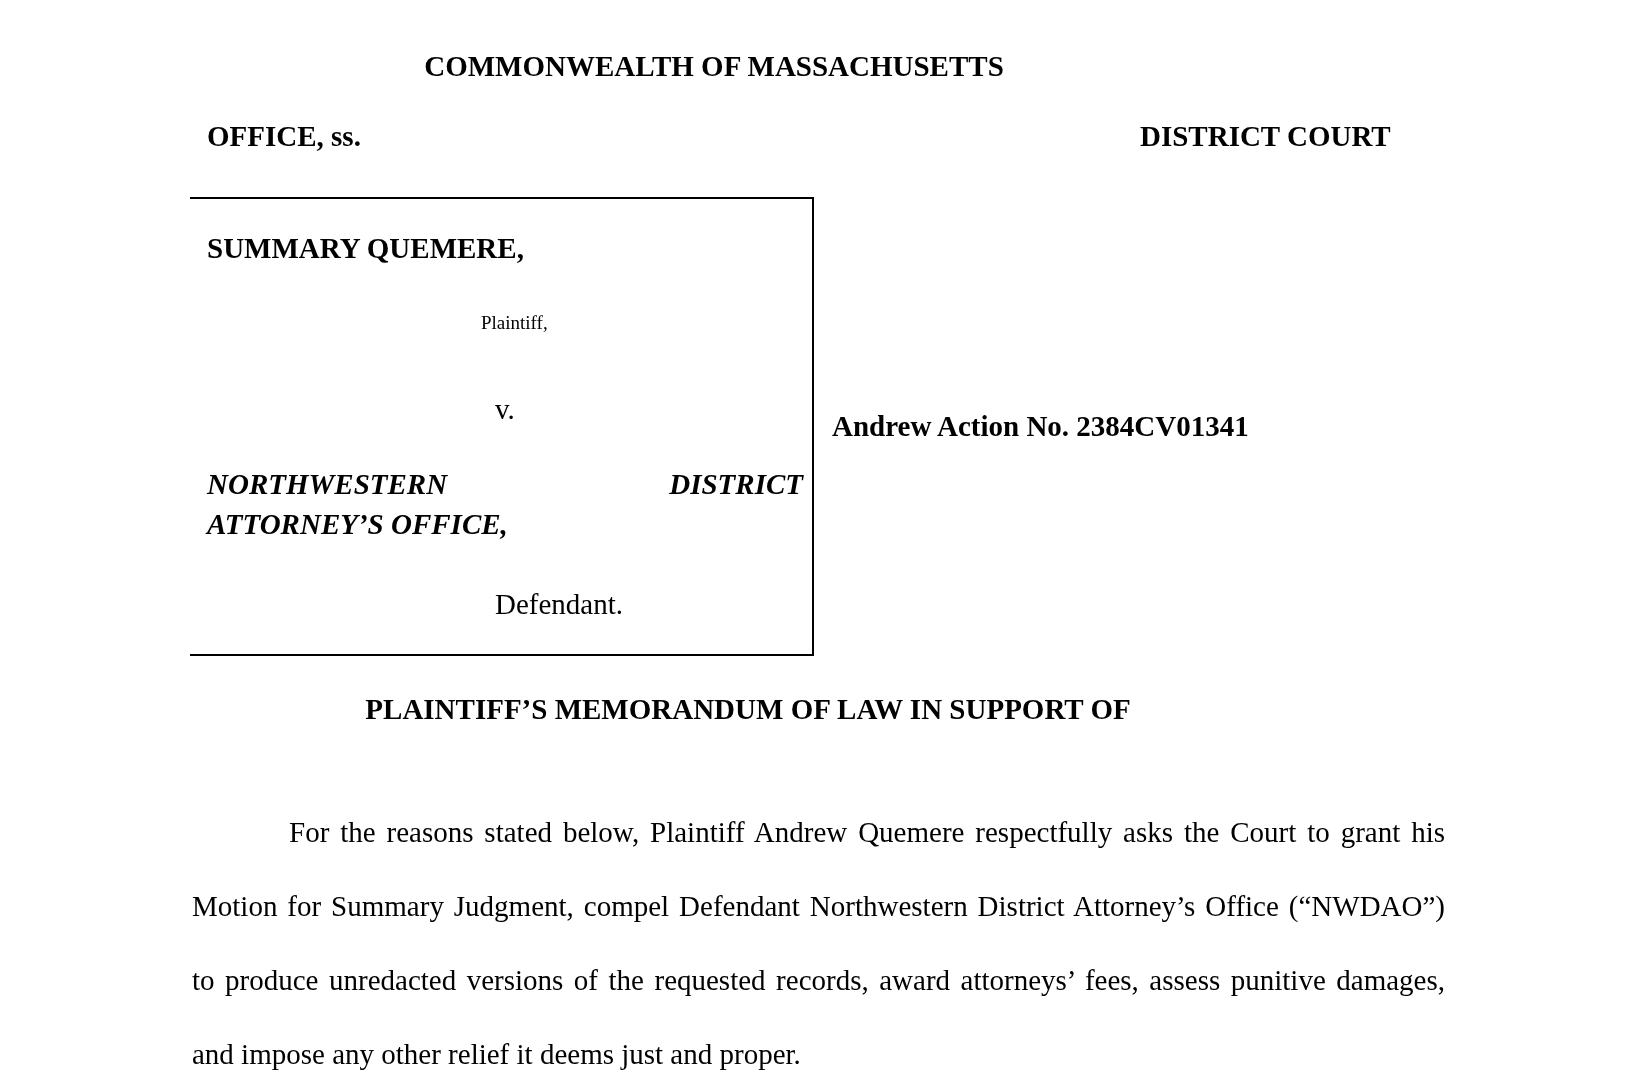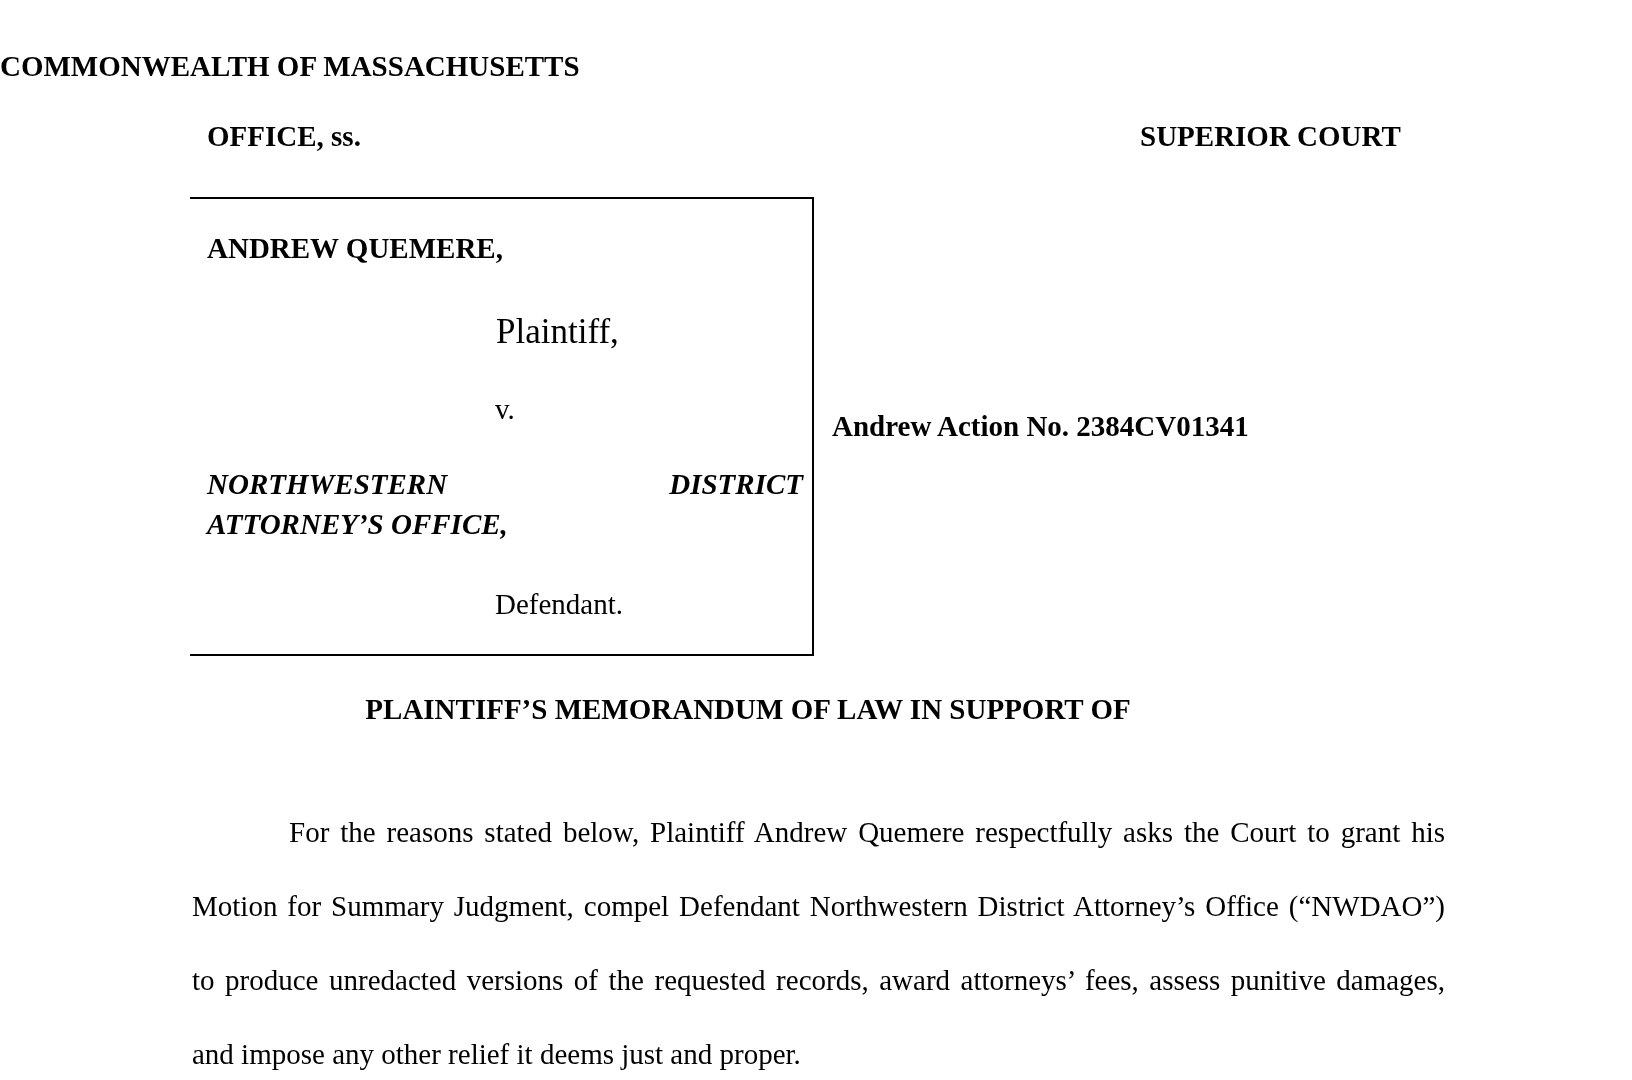--- a/index.html
+++ b/index.html
@@ -1,47 +1,47 @@
 <!DOCTYPE html>
 <html><head>
   <meta charset="utf-8">
   <style>
     html, body { margin: 0; padding: 0; background: #ffffff; }
     body { width: 1632px; height: 1080px; position: relative; overflow: hidden;
            font-family: "Liberation Serif", "DejaVu Serif", serif; color: #000; }
     .abs { position: absolute; }
     .bold { font-weight: bold; }
-    .court-title { top: 50px; left: 0; width: 1428px; text-align: left; font-size: 29px; }
+    .court-title { top: 50px; left: 0; width: 1428px; text-align: center; font-size: 29px; }
     .county { top: 120px; left: 207px; font-size: 29px; }
     .court-name { top: 120px; left: 1140px; font-size: 29px; }
     .caption-box { top: 197px; left: 190px; width: 624px; height: 459px;
                    border-top: 2px solid #000; border-right: 2px solid #000; border-bottom: 2px solid #000;
                    box-sizing: border-box; }
     .party { font-size: 29px; }
     .plaintiff-name { top: 232px; left: 207px; }
-    .plaintiff-role { top: 312px; left: 496px; font-size: 35px; }
+    .plaintiff-role { top: 312px; left: 481px; font-size: 19px; }
     .versus { top: 393px; left: 495px; font-size: 29px; }
     .defendant-line1 { top: 468px; left: 207px; width: 596px; display: flex; justify-content: space-between; font-style: italic; }
     .defendant-line2 { top: 508px; left: 207px; font-style: italic; }
     .defendant-role { top: 588px; left: 495px; font-size: 29px; text-align: right; }
     .civil-action { top: 410px; left: 832px; font-size: 29px; }
     .doc-title { top: 690px; left: 0; width: 1496px; text-align: center; font-size: 29px; line-height: 38px; }
     .body-text { top: 795px; left: 192px; width: 1253px; font-size: 29px; line-height: 74px;
                  text-align: justify; text-indent: 97px; }
   </style>
 </head>
 <body>
 
 <div class="abs court-title bold">COMMONWEALTH OF MASSACHUSETTS</div>
 <div class="abs county bold">OFFICE, ss.</div>
-<div class="abs court-name bold">SUPERIOR COURT</div>
+<div class="abs court-name bold">DISTRICT COURT</div>
 
 <div class="abs caption-box"></div>
 
-<div class="abs party bold plaintiff-name">ANDREW QUEMERE,</div>
+<div class="abs party bold plaintiff-name">SUMMARY QUEMERE,</div>
 <div class="abs plaintiff-role">Plaintiff,</div>
 <div class="abs versus">v.</div>
 <div class="abs party bold defendant-line1">
   <span>NORTHWESTERN</span>
   <span>DISTRICT</span>
 </div>
 <div class="abs party bold defendant-line2">ATTORNEY’S OFFICE,</div>
 <div class="abs defendant-role">Defendant.</div>
 
 <div class="abs civil-action bold">Andrew Action No. 2384CV01341</div>

